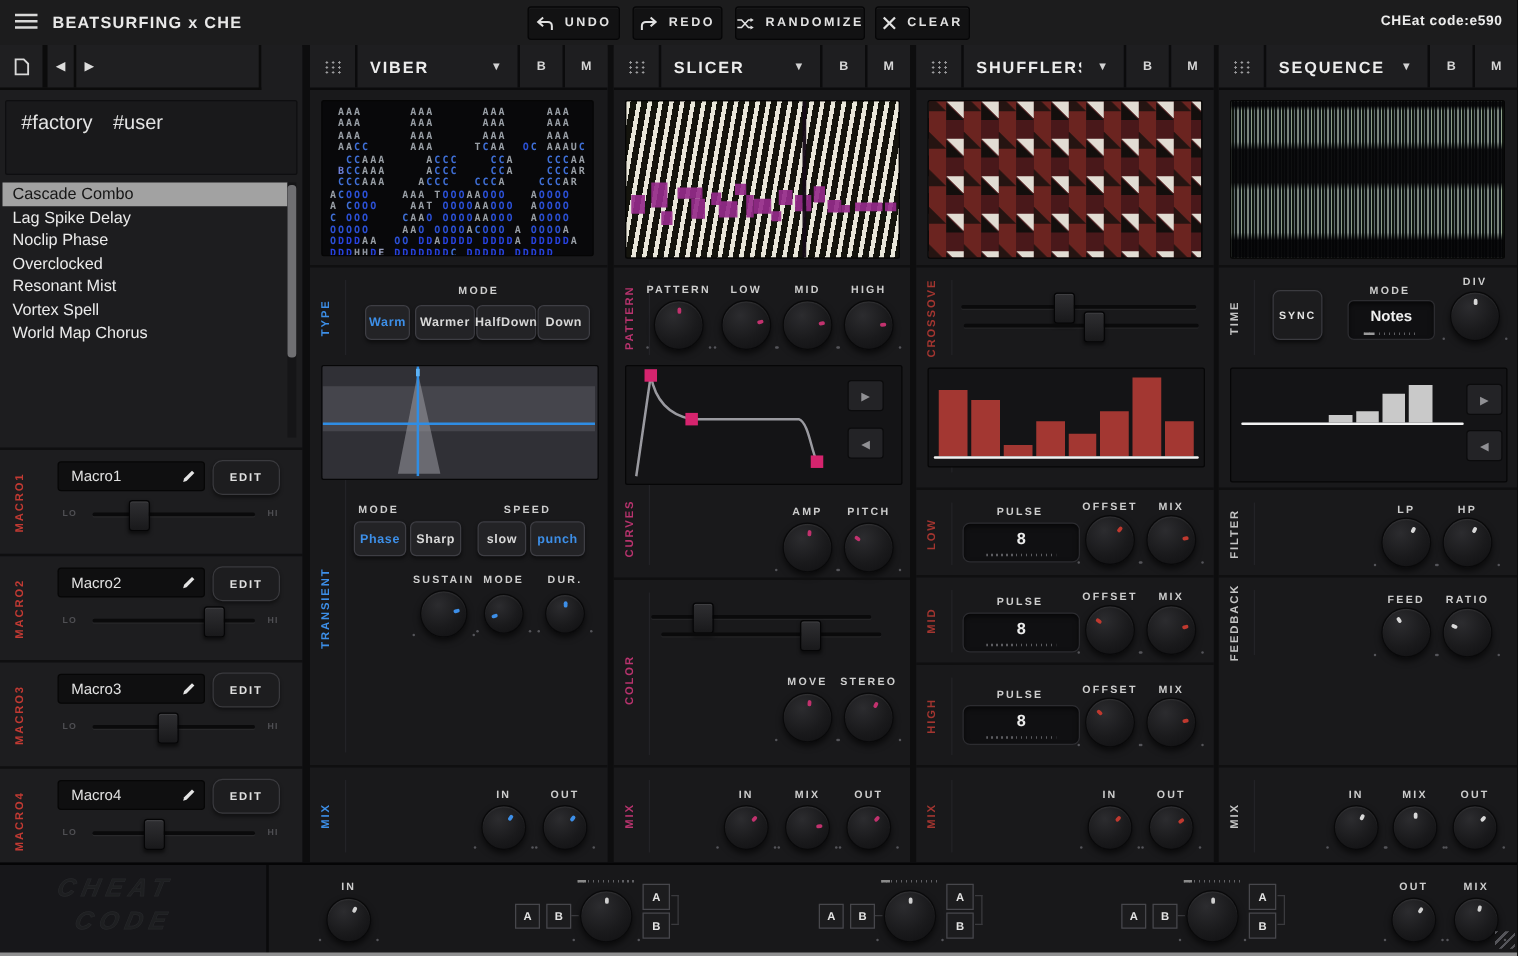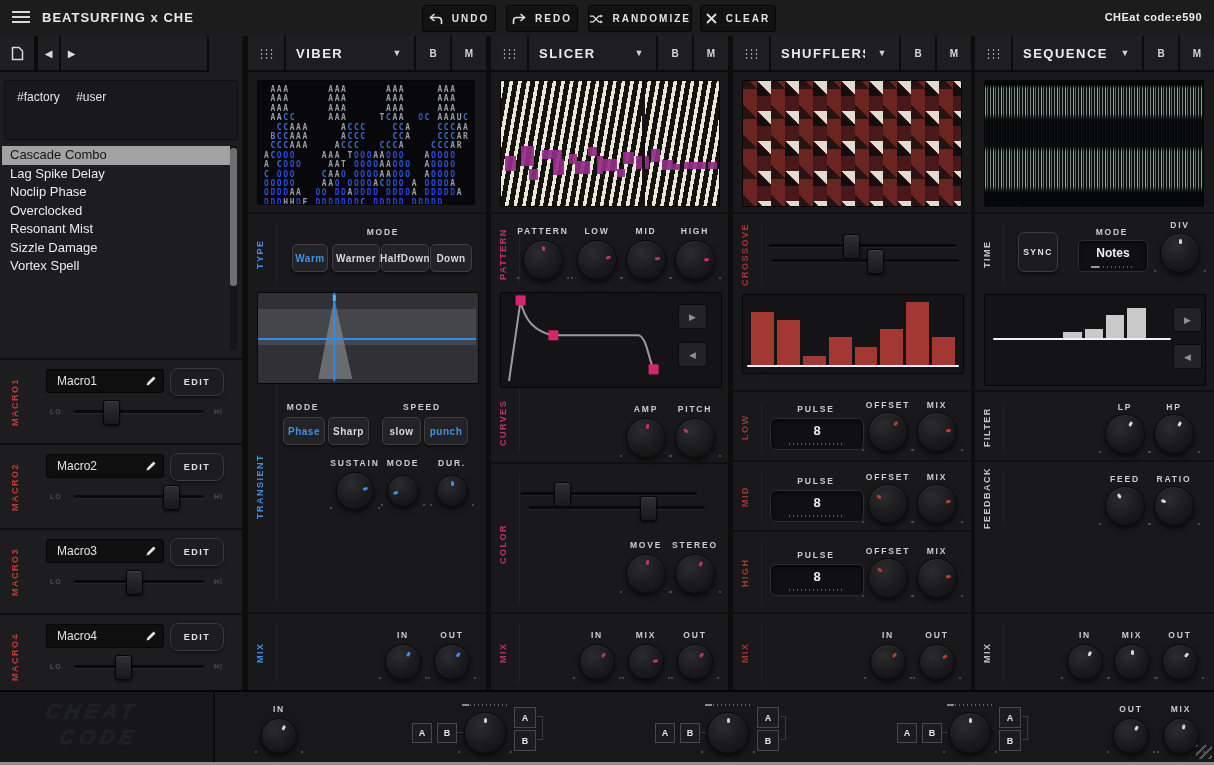--- a/index.html
+++ b/index.html
@@ -15,21 +15,21 @@
         font-size:10px;font-weight:bold;letter-spacing:2px;cursor:pointer;box-shadow:0 1px 0 rgba(255,255,255,0.04) inset;}
   #cheat{position:absolute;right:12px;top:11px;font-size:11px;font-weight:bold;letter-spacing:.5px;color:#ececec;}
   
   #leftpanel{position:absolute;left:0;top:36px;width:242px;height:654px;background:#1d1d1f;}
   #presetrow{position:absolute;left:0;top:0;width:207px;height:34px;background:#1f1f21;border-bottom:2px solid #0b0b0b;border-right:2px solid #0b0b0b;display:flex;align-items:stretch;}
   .prcell{display:flex;align-items:center;justify-content:center;}
   #presetname{flex:1;padding-left:10px;font-size:13px;color:#ececec;justify-content:flex-start;}
   .prdiv{width:2px;background:#0b0b0b;}
   .navarrow{width:21px;font-size:10px;color:#dcdcdc;cursor:pointer;}
   #tagsbox{position:absolute;left:4px;top:44px;width:232px;height:58px;background:#19191b;border:1px solid #0e0e10;border-radius:2px;}
-  .tag{display:inline-block;margin:9px 0 0 12px;font-size:12px;color:#e4e4e4;cursor:pointer;}
+  .tag{display:inline-block;margin:9px 0 0 12px;font-size:16px;color:#e4e4e4;cursor:pointer;}
   #presetlist{position:absolute;left:2px;top:110px;width:228px;height:204px;}
   .pitem{height:18.5px;line-height:18.5px;padding-left:8px;font-size:13px;color:#eaeaea;cursor:pointer;white-space:nowrap;}
   .pitem.sel{background:#a2a2a2;color:#161616;}
   #pscroll{position:absolute;left:230px;top:110px;width:7px;height:204px;background:#151517;}
   #psthumb{position:absolute;left:0;top:2px;width:7px;height:138px;background:#6f6f72;border-radius:3px;cursor:pointer;}
   .macro{position:absolute;left:0;width:242px;height:83px;border-top:2px solid #0f0f10;}
   .vlabel{position:absolute;writing-mode:vertical-rl;transform:rotate(180deg);display:flex;align-items:center;justify-content:center;
           font-size:9px;font-weight:bold;letter-spacing:1.5px;}
   .macro .vlabel{left:10px;top:8px;bottom:8px;color:#c23a33;}
   .mname{position:absolute;left:46px;top:9px;width:118px;height:24px;background:#0f0f10;border:1px solid #060606;border-radius:3px;
@@ -184,22 +184,22 @@
     <div id="tagsbox">
       <span class="tag">#factory</span>
       <span class="tag">#user</span>
     </div>
     <div id="presetlist">
         <div class="pitem sel">Cascade Combo</div>
         <div class="pitem">Lag Spike Delay</div>
         <div class="pitem">Noclip Phase</div>
         <div class="pitem">Overclocked</div>
         <div class="pitem">Resonant Mist</div>
-        <div class="pitem">Sizzle Damage</div>
         <div class="pitem">Vortex Spell</div>
+        <div class="pitem">World Map Chorus</div>
       </div>
     <div id="pscroll">
         <div id="psthumb"></div>
       </div>
 
     <div class="macro" style="top:322px;">
       <div class="vlabel">MACRO1</div>
       <div class="mname">
           <span>Macro1</span>
         <span class="mpencil">

